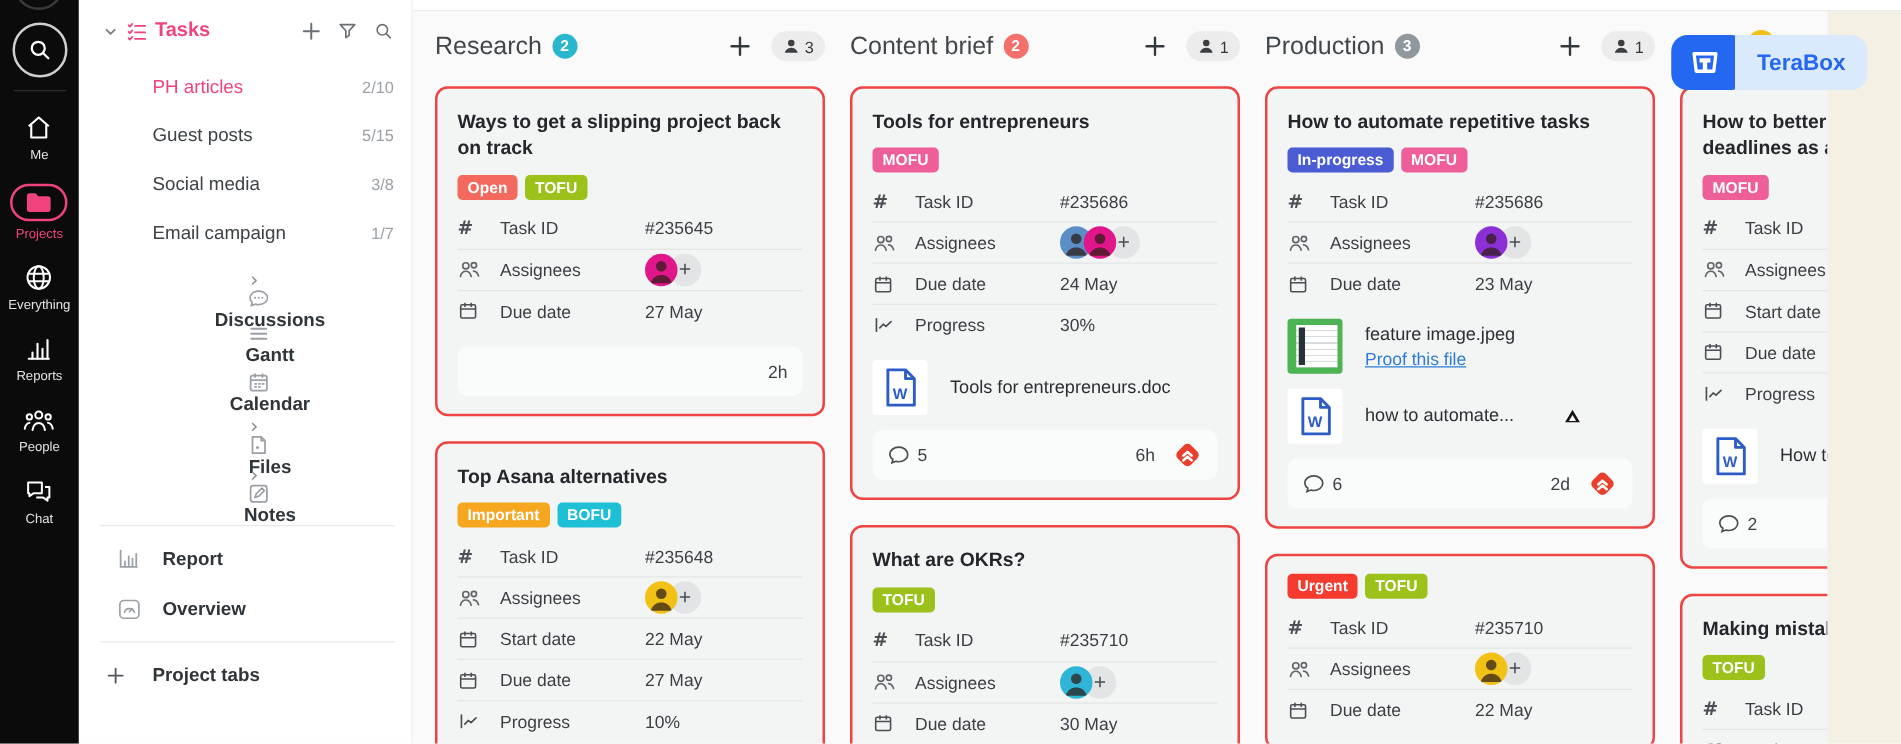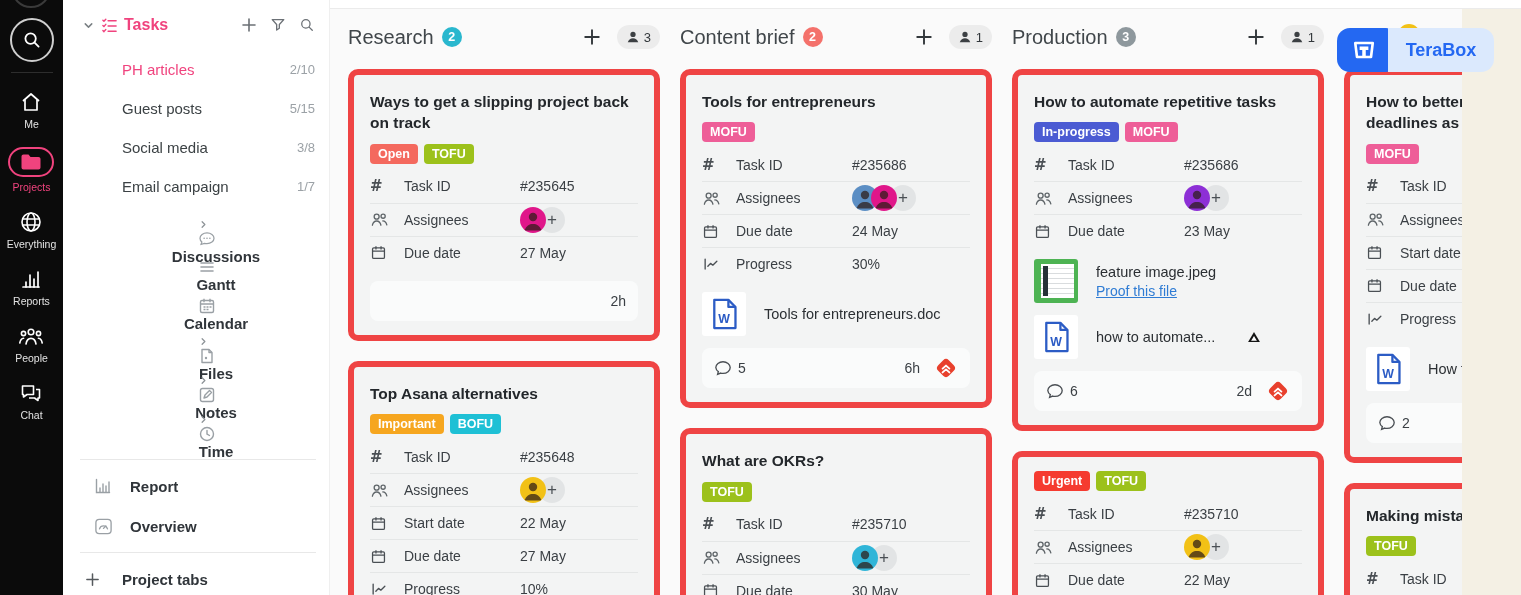--- a/index.html
+++ b/index.html
@@ -55,21 +55,21 @@
   .col { flex:0 0 312px; width:312px; }
   .col-head { display:flex; align-items:center; height:24px; margin:16px 0 20px; }
   .col-name { font-size:20px; color:#40464a; }
   .col-count { min-width:20px; height:20px; border-radius:10px; padding:0 6px; margin-left:8px;
                color:#fff; font-size:12.5px; font-weight:700; display:flex; align-items:center; justify-content:center; }
   .col-spacer { flex:1; }
   .col-plus { color:#33383c; cursor:pointer; display:flex; margin-right:16px; }
   .col-members { background:#ececec; border-radius:12px; height:24px; padding:0 9px; display:flex;
                  align-items:center; gap:4px; font-size:13px; color:#33383c; cursor:pointer; }
 
-  .card { background:#f3f4f4; border:6px solid #ef4444; border-radius:10px; padding:14px 16px;
+  .card { background:#f3f4f4; border:2px solid #ef4444; border-radius:10px; padding:14px 16px;
           margin-bottom:20px; cursor:pointer; }
   .card-title { font-size:15.5px; font-weight:700; color:#23272b; line-height:1.38; margin:2px 0 10px; }
   .badges { display:flex; gap:6px; margin-bottom:6px; flex-wrap:wrap; }
   .badge { color:#fff; font-size:12.5px; font-weight:700; padding:3px 8px; border-radius:4px; }
   .crow { display:flex; align-items:center; min-height:33px; padding:2px 0; }
   .crow + .crow { border-top:1px solid #e4e6e6; }
   .crow .ic { width:20px; display:flex; align-items:center; color:#4a4f54; }
   .hashg { font-size:15px; font-weight:700; color:#4a4f54; font-family:"DejaVu Sans", sans-serif; }
   .crow .lbl { width:116px; margin-left:14px; font-size:14px; color:#3a3f44; }
   .crow .val { flex:1; font-size:14px; color:#3a3f44; }
@@ -296,34 +296,20 @@
           </svg>
         </span>
         <span class="s-ico">
           <svg width="18" height="18" viewBox="0 0 18 18" fill="none" stroke="#9aa0a5" stroke-width="1.4" stroke-linejoin="round">
             <rect x="2.5" y="2.5" width="13" height="13" rx="2"></rect>
             <path d="M6 12l1-3 4.5-4.5 2 2L9 11z"></path>
           </svg>
         </span>
         <span class="s-lbl">Notes</span>
       </div>
-      <div class="s-row">
-        <span class="s-chev">
-          <svg width="11" height="11" viewBox="0 0 16 16" fill="none" stroke="#8d9397" stroke-width="1.8" stroke-linecap="round" stroke-linejoin="round">
-            <path d="M6 4l4 4-4 4"></path>
-          </svg>
-        </span>
-        <span class="s-ico">
-          <svg width="18" height="18" viewBox="0 0 18 18" fill="none" stroke="#9aa0a5" stroke-width="1.4" stroke-linecap="round">
-            <circle cx="9" cy="9" r="6.5"></circle>
-            <path d="M9 5.5V9l2.5 1.5"></path>
-          </svg>
-        </span>
-        <span class="s-lbl">Time</span>
-      </div>
     </div>
   <div class="sb-divider"></div>
   <div id="sb-tools">
       <div class="t-row">
         <span class="s-ico">
           <svg width="18" height="18" viewBox="0 0 18 18" fill="none" stroke="#9aa0a5" stroke-width="1.4" stroke-linecap="round">
             <path d="M2.5 2.5v13h13"></path>
             <path d="M6 15v-4M9 15V7M12 15V9M15 15V5"></path>
           </svg>
         </span>

